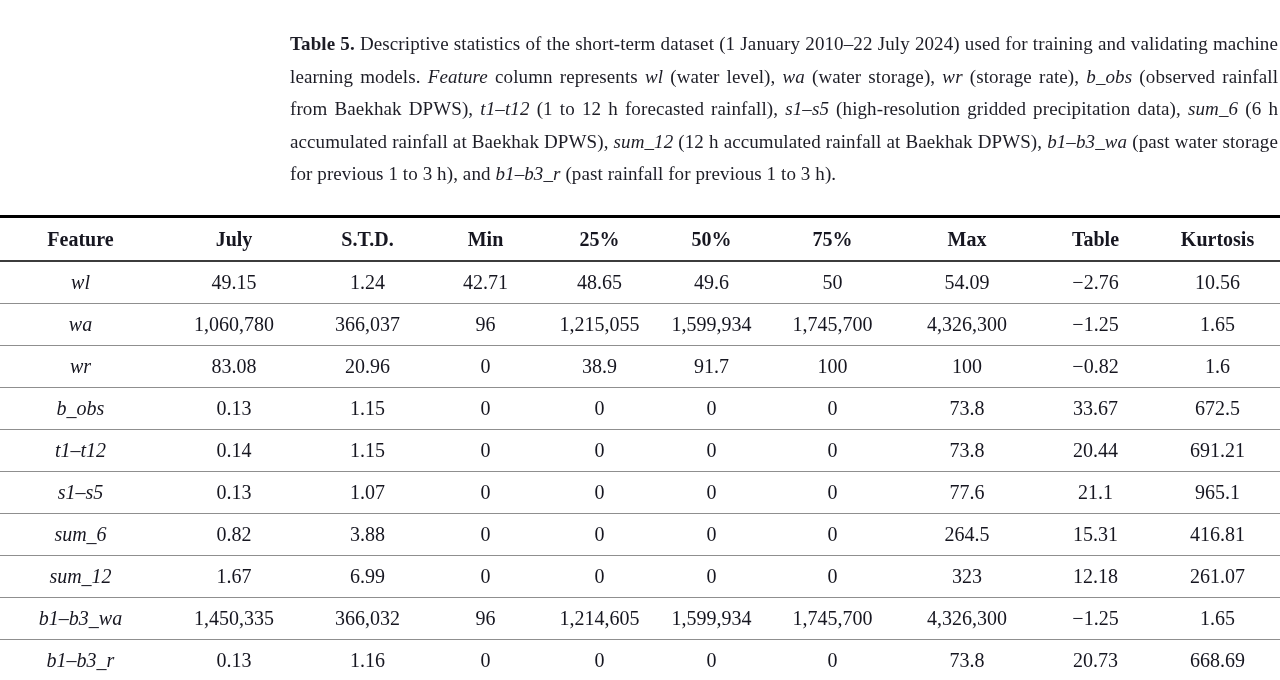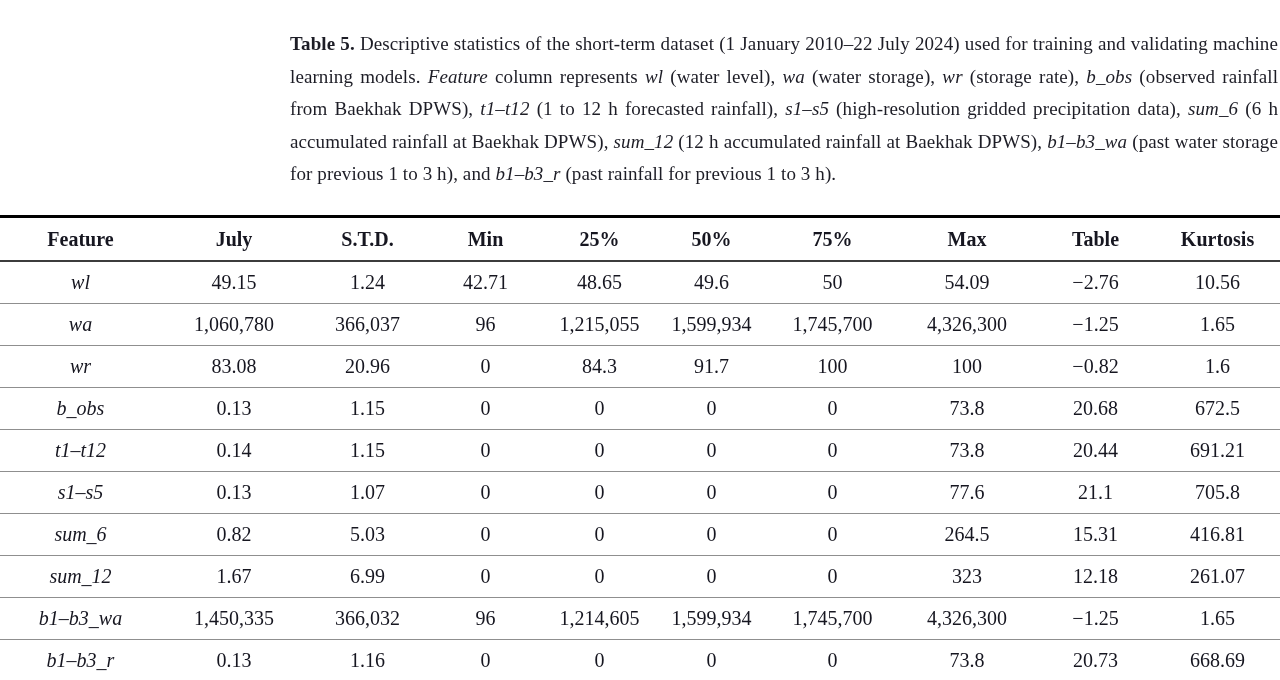--- a/index.html
+++ b/index.html
@@ -110,37 +110,37 @@
         <td>1,745,700</td>
         <td>4,326,300</td>
         <td>−1.25</td>
         <td>1.65</td>
       </tr>
       <tr>
         <td class="feature-cell">wr</td>
         <td>83.08</td>
         <td>20.96</td>
         <td>0</td>
-        <td>84.3</td>
+        <td>38.9</td>
         <td>91.7</td>
         <td>100</td>
         <td>100</td>
         <td>−0.82</td>
         <td>1.6</td>
       </tr>
       <tr>
         <td class="feature-cell">b_obs</td>
         <td>0.13</td>
         <td>1.15</td>
         <td>0</td>
         <td>0</td>
         <td>0</td>
         <td>0</td>
         <td>73.8</td>
-        <td>20.68</td>
+        <td>33.67</td>
         <td>672.5</td>
       </tr>
       <tr>
         <td class="feature-cell">t1–t12</td>
         <td>0.14</td>
         <td>1.15</td>
         <td>0</td>
         <td>0</td>
         <td>0</td>
         <td>0</td>
@@ -151,26 +151,26 @@
       <tr>
         <td class="feature-cell">s1–s5</td>
         <td>0.13</td>
         <td>1.07</td>
         <td>0</td>
         <td>0</td>
         <td>0</td>
         <td>0</td>
         <td>77.6</td>
         <td>21.1</td>
-        <td>705.8</td>
+        <td>965.1</td>
       </tr>
       <tr>
         <td class="feature-cell">sum_6</td>
         <td>0.82</td>
-        <td>5.03</td>
+        <td>3.88</td>
         <td>0</td>
         <td>0</td>
         <td>0</td>
         <td>0</td>
         <td>264.5</td>
         <td>15.31</td>
         <td>416.81</td>
       </tr>
       <tr>
         <td class="feature-cell">sum_12</td>

